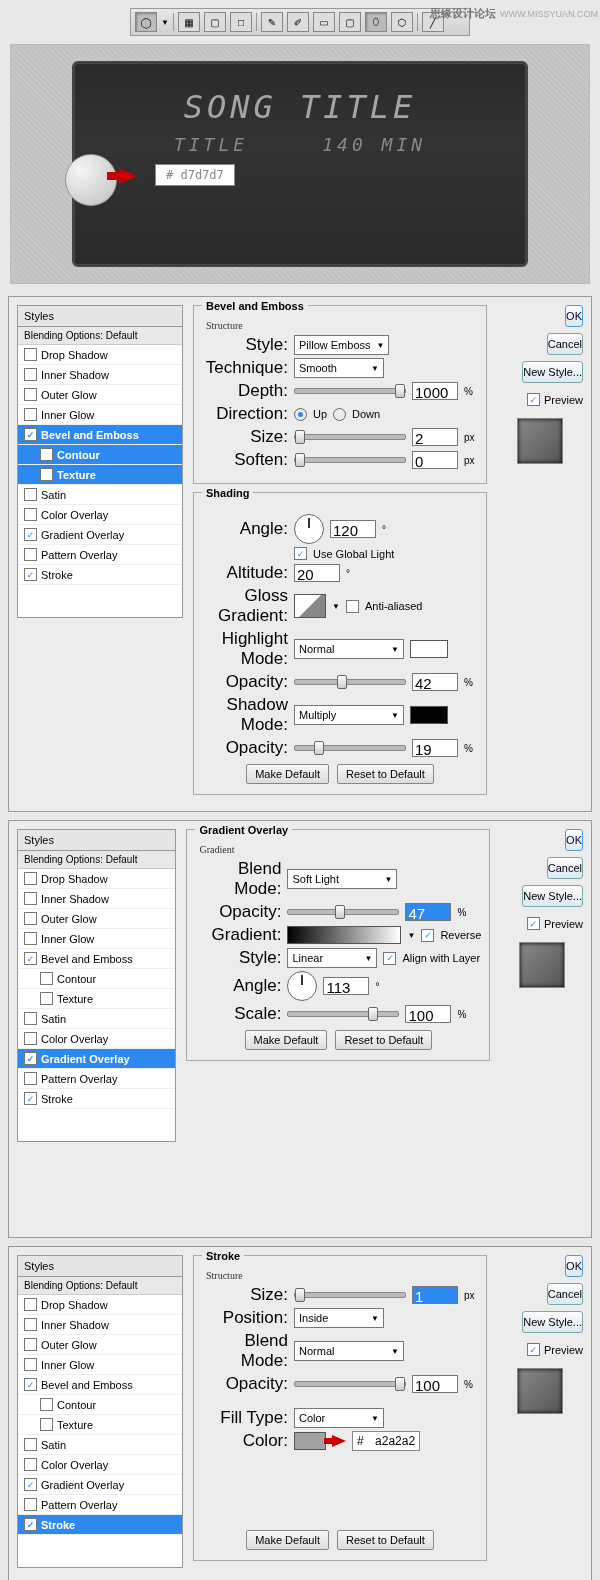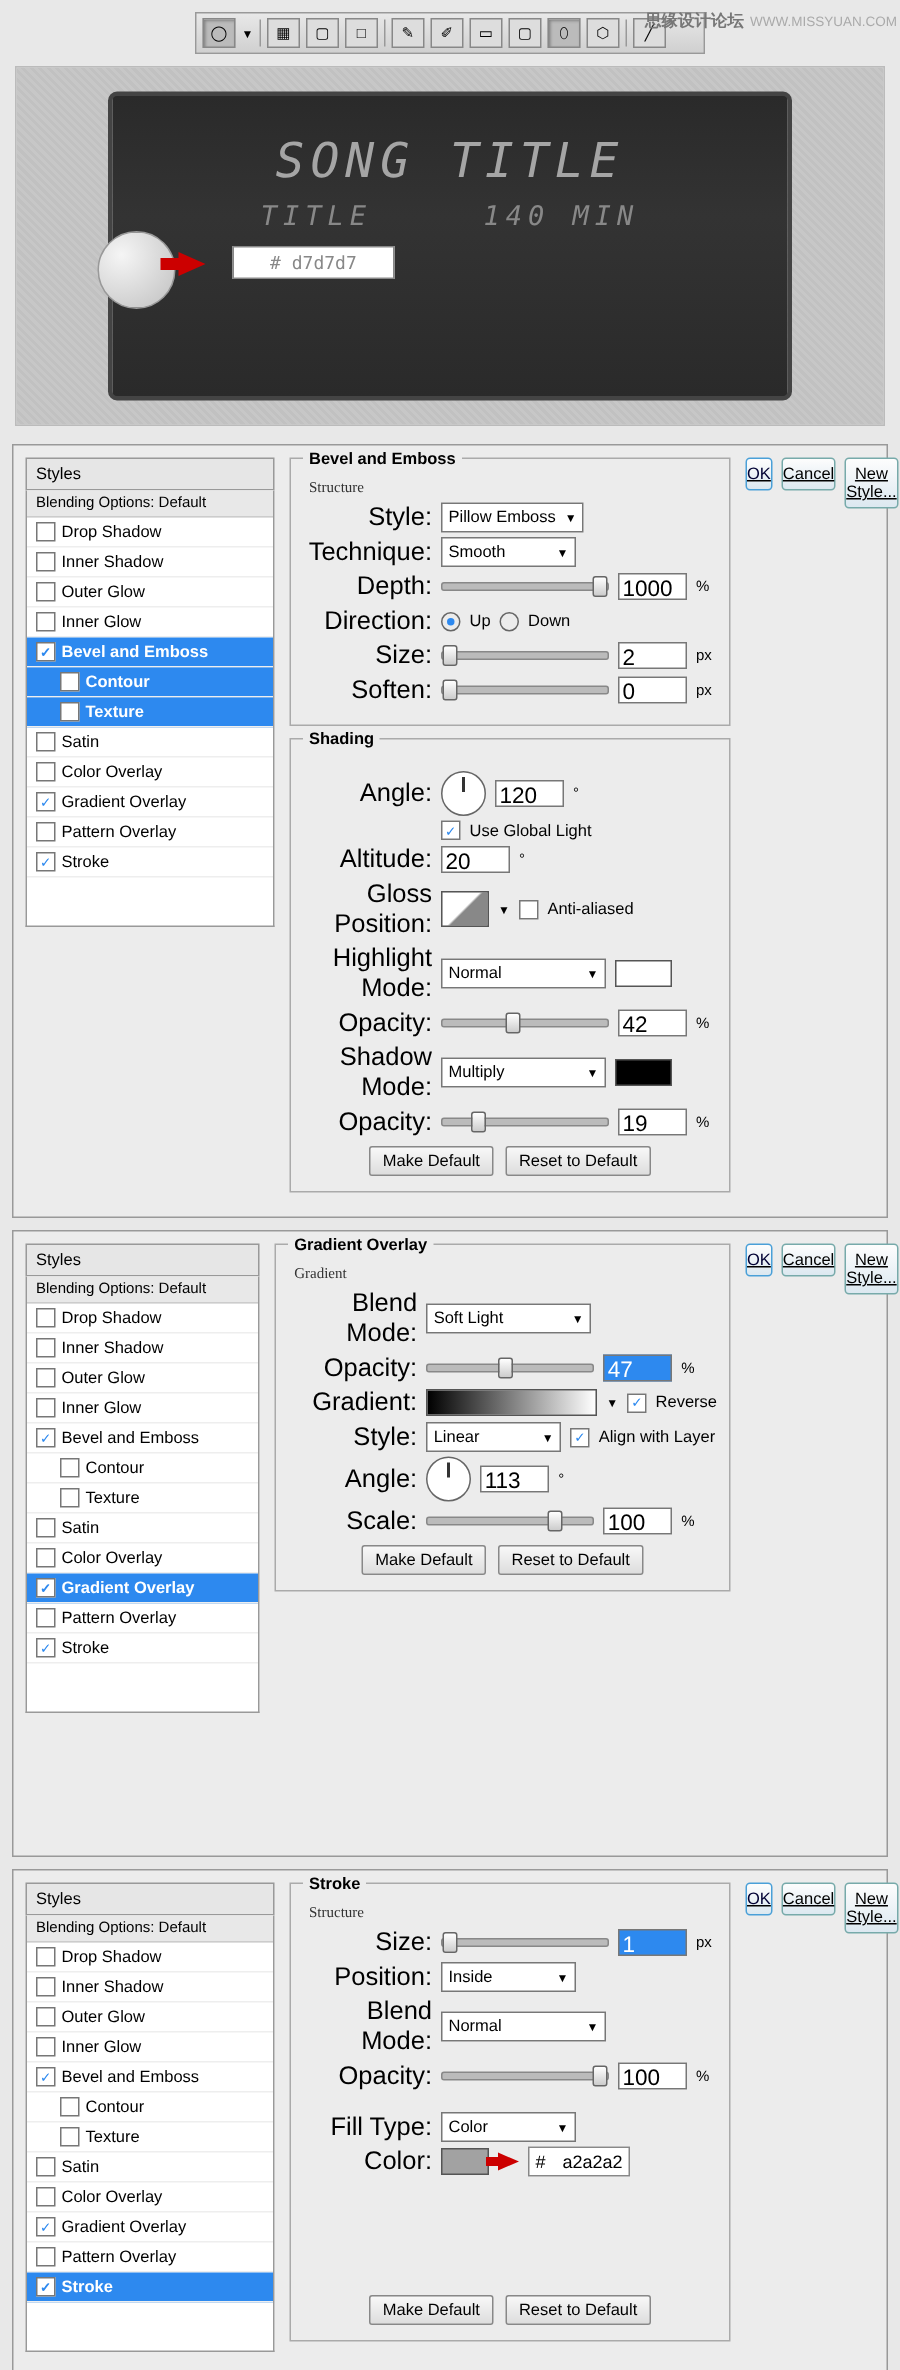--- a/index.html
+++ b/index.html
@@ -15,21 +15,21 @@
 
 .display-wrap { margin:0 10px 12px 10px; background:repeating-linear-gradient(45deg,#c7c7c7,#c7c7c7 2px,#c1c1c1 2px,#c1c1c1 4px); padding:16px 0; position:relative; border:1px solid #bbb;}
 .display { margin:0 auto; width:450px; height:200px; background:linear-gradient(#2a2a2a,#333 40%,#2a2a2a); border:3px solid #444; border-radius:6px; position:relative; color:#888; text-align:center; font-family:monospace; }
 .seg { letter-spacing:4px; font-style:italic; }
 .display .line1 { font-size:32px; color:#a5a5a5; margin-top:24px; }
 .display .line2 { font-size:18px; margin-top:8px; color:#888;}
 .display .line3 { font-size:22px; margin-top:20px; color:#999;}
 .knob { position:absolute; left:-10px; top:90px; width:50px; height:50px; border-radius:50%; background:radial-gradient(circle at 30% 30%,#f5f5f5,#c0c0c0); border:1px solid #999;}
 .arrow-r { position:absolute; left:44px; top:104px; width:0; height:0; border-top:8px solid transparent; border-bottom:8px solid transparent; border-left:18px solid #c00;}
 .arrow-r::after{content:""; position:absolute; left:-30px; top:-4px; width:14px; height:8px; background:#c00;}
-.hexbox { position:absolute; left:80px; top:100px; background:#fff; border:1px solid #888; padding:3px 24px; font-size:12px;}
+.hexbox { position:absolute; left:80px; top:100px; background:#fff; border:1px solid #888; padding:3px 10px; font-size:12px;}
 
 .panel { display:flex; gap:10px; padding:8px; border:1px solid #999; margin:2px 8px 8px 8px; background:#ececec; }
 
 .styles-col { width:166px; }
 .styles-col h4 { margin:0; padding:4px 6px; border:1px solid #999; background:#e6e6e6; font-weight:normal; }
 .styles-list { border:1px solid #999; border-top:none; background:#fff; min-height:290px;}
 .styles-list .row { padding:3px 6px; border-bottom:1px solid #eee; display:flex; align-items:center; gap:4px;}
 .styles-list .row.header { background:#e8e8e8; font-size:10px; border-bottom:1px solid #ccc;}
 .styles-list .row.sel { background:#2d89ef; color:#fff; font-weight:bold;}
 .styles-list .row.sub { padding-left:22px;}
@@ -55,21 +55,21 @@
 .anglewheel::after{content:""; position:absolute; width:2px; height:10px; background:#333; left:13px; top:3px; transform-origin:bottom; }
 .swatch { width:36px; height:16px; border:1px solid #555;}
 .radio { width:11px; height:11px; border-radius:50%; border:1px solid #666; display:inline-flex; align-items:center; justify-content:center;}
 .radio.ck::before{content:""; width:5px; height:5px; background:#2d89ef; border-radius:50%;}
 .contour-sw { width:30px; height:22px; border:1px solid #555; background:linear-gradient(135deg,#fff 0%,#fff 48%,#888 52%,#888 100%);}
 .grad-sw { width:112px; height:16px; border:1px solid #555; background:linear-gradient(to right,#000,#fff);}
 .color-sw { width:30px; height:16px; border:1px solid #555; background:#a2a2a2;}
 .arrow-sm { display:inline-block; width:0;height:0;border-top:6px solid transparent;border-bottom:6px solid transparent;border-left:14px solid #c00; position:relative;}
 .arrow-sm::after{content:"";position:absolute;left:-22px;top:-3px;width:10px;height:6px;background:#c00;}
 
-.right-col { width:86px; display:flex; flex-direction:row; gap:6px; align-items:flex-start;text-decoration:underline;}
+.right-col { width:86px; display:flex; flex-direction:column; gap:6px; align-items:flex-end;}
 .rbtn { border:1px solid #7aa; background:linear-gradient(#fdfdfd,#dce8f0); padding:4px 0; text-align:center; border-radius:3px; font-size:11px;}
 .rbtn.ok { border:1px solid #4aa0d8; color:#003;}
 .preview-check { display:flex; align-items:center; justify-content:center; gap:4px; font-size:11px; margin-top:4px;}
 .preview-sw { width:44px; height:44px; margin:6px auto 0; border:1px solid #888; background:linear-gradient(135deg,#888,#555); box-shadow:inset 0 0 4px #000;}
 
 .small-hex { border:1px solid #888; background:#fff; padding:2px 4px; font-size:12px; display:inline-flex; align-items:center; gap:4px;}
 </style>
 </head>
 <body>
 
@@ -227,21 +227,21 @@
           <span class="lbl"></span>
         <span class="cb ck"></span>
           <span>Use Global Light</span>
         </div>
       <div class="form-row">
           <span class="lbl">Altitude:</span>
         <div class="num">20</div>
           <span class="unit">°</span>
         </div>
       <div class="form-row">
-          <span class="lbl">Gloss Position:</span>
+          <span class="lbl">Gloss Gradient:</span>
         <div class="contour-sw"></div>
           <span style="font-size:8px">▼</span>
         <span class="cb"></span>
           <span>Anti-aliased</span>
         </div>
       <div class="form-row">
           <span class="lbl">Highlight Mode:</span>
         <div class="select" style="min-width:100px">
             <span>Normal</span>
             <span class="arr">▼</span>

